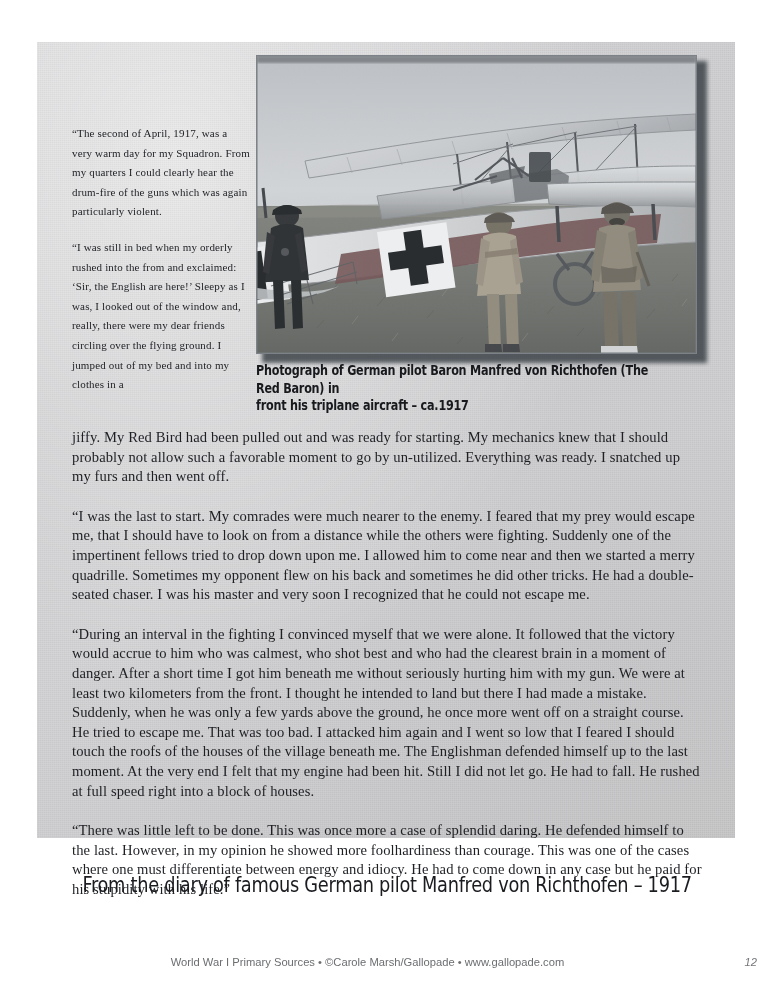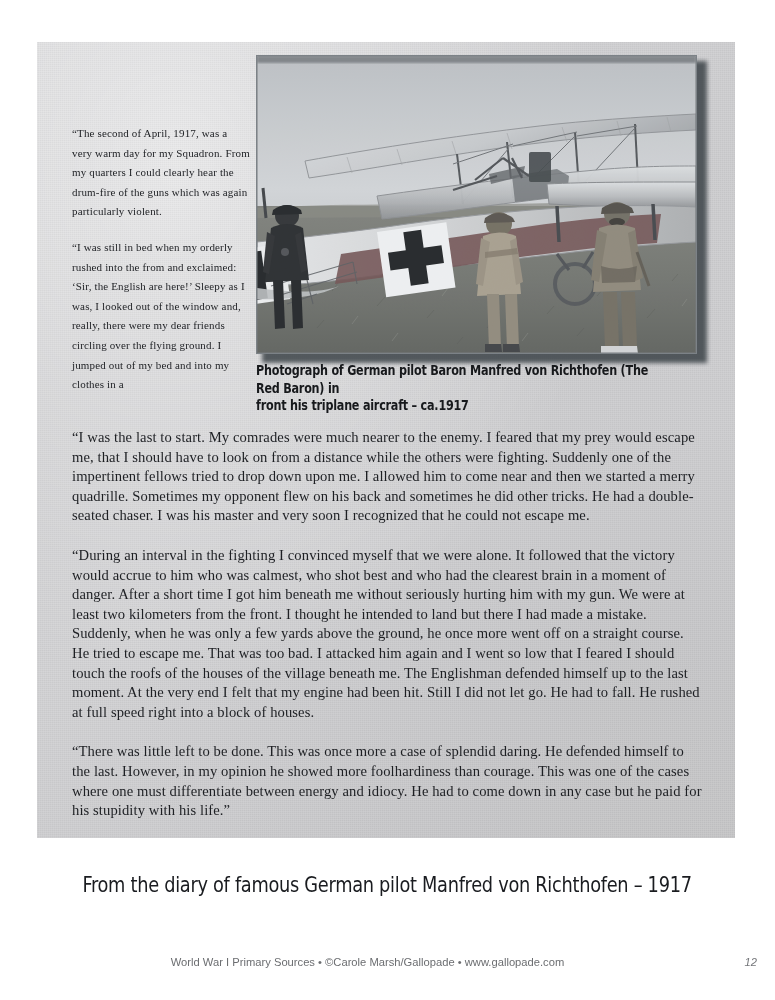--- a/index.html
+++ b/index.html
@@ -353,20 +353,21 @@
         </svg>
       </div>
     </div>
 
     <div id="caption">
       <div>Photograph of German pilot Baron Manfred von Richthofen (The Red Baron) in</div>
       <div>front his triplane aircraft – ca.1917</div>
     </div>
 
     <div id="body-col">
+      <p>jiffy. My Red Bird had been pulled out and was ready for starting. My mechanics knew that I should probably not allow such a favorable moment to go by un-utilized. Everything was ready. I snatched up my furs and then went off.</p>
       <p>“I was the last to start. My comrades were much nearer to the enemy. I feared that my prey would escape me, that I should have to look on from a distance while the others were fighting. Suddenly one of the impertinent fellows tried to drop down upon me. I allowed him to come near and then we started a merry quadrille. Sometimes my opponent flew on his back and sometimes he did other tricks. He had a double-seated chaser. I was his master and very soon I recognized that he could not escape me.</p>
       <p>“During an interval in the fighting I convinced myself that we were alone. It followed that the victory would accrue to him who was calmest, who shot best and who had the clearest brain in a moment of danger. After a short time I got him beneath me without seriously hurting him with my gun. We were at least two kilometers from the front. I thought he intended to land but there I had made a mistake. Suddenly, when he was only a few yards above the ground, he once more went off on a straight course. He tried to escape me. That was too bad. I attacked him again and I went so low that I feared I should touch the roofs of the houses of the village beneath me. The Englishman defended himself up to the last moment. At the very end I felt that my engine had been hit. Still I did not let go. He had to fall. He rushed at full speed right into a block of houses.</p>
       <p>“There was little left to be done. This was once more a case of splendid daring. He defended himself to the last. However, in my opinion he showed more foolhardiness than courage. This was one of the cases where one must differentiate between energy and idiocy. He had to come down in any case but he paid for his stupidity with his life.”</p>
     </div>
 
   </div>
 
   <div id="bottom-title">
     <span>From the diary of famous German pilot Manfred von Richthofen – 1917</span>
   </div>

